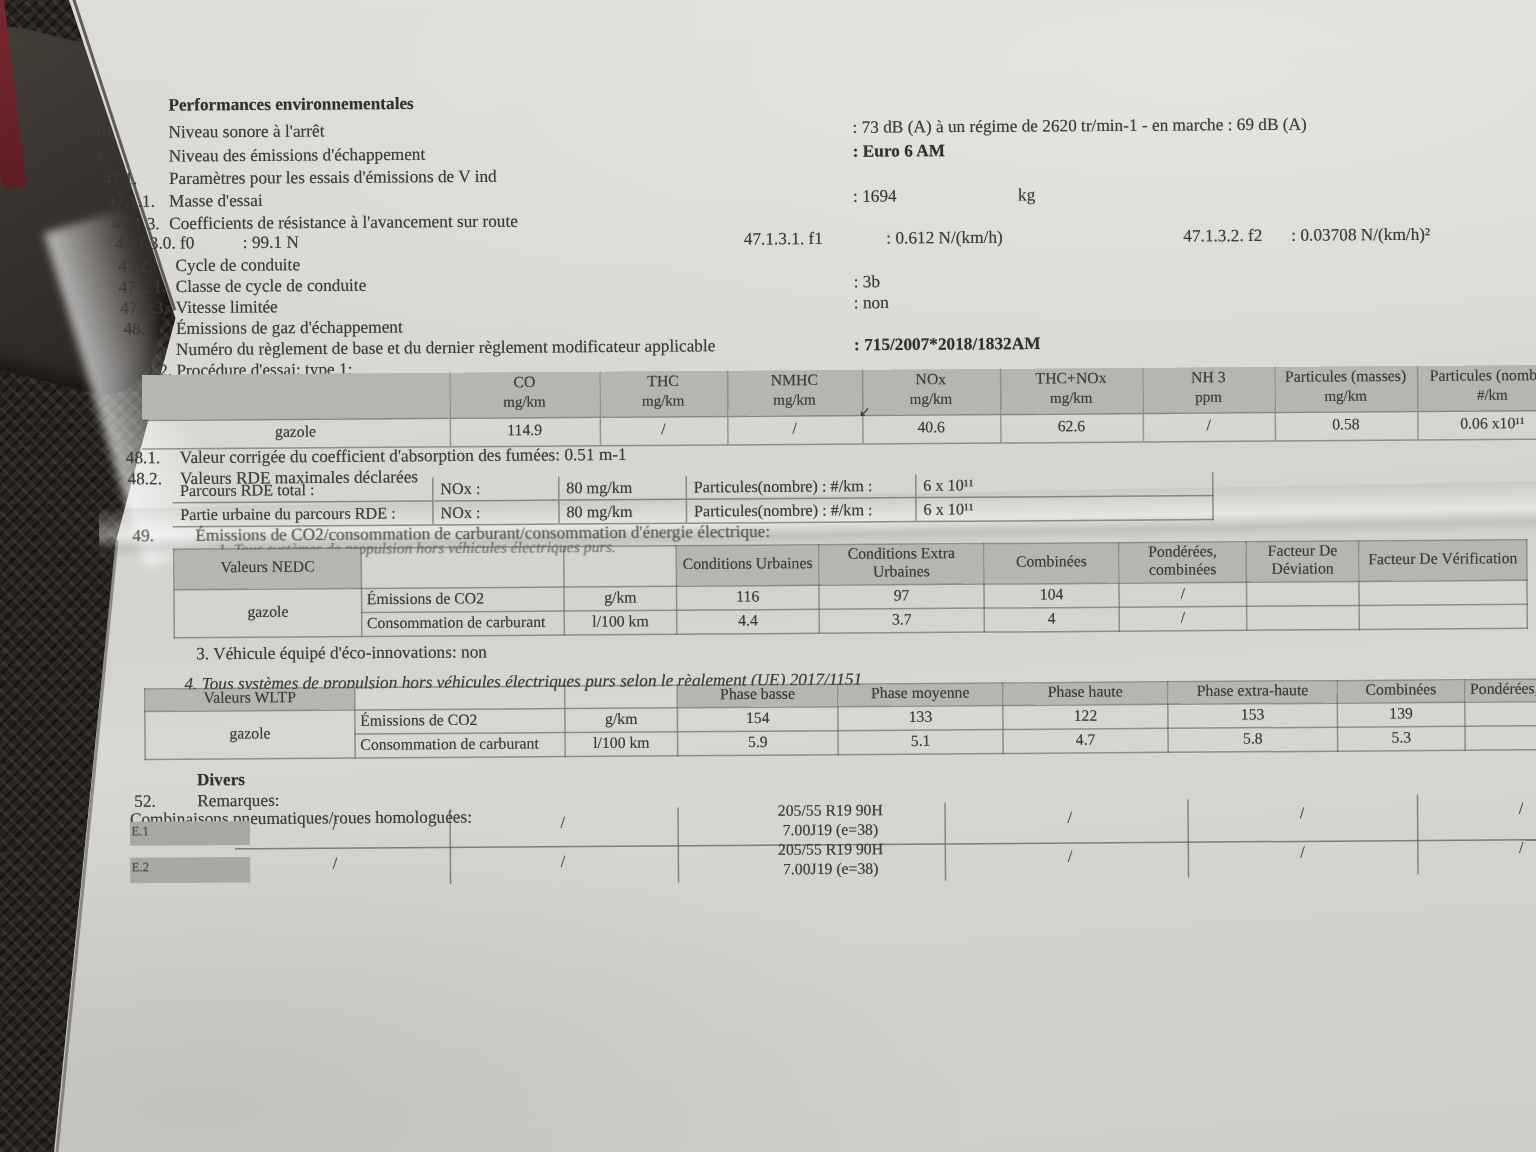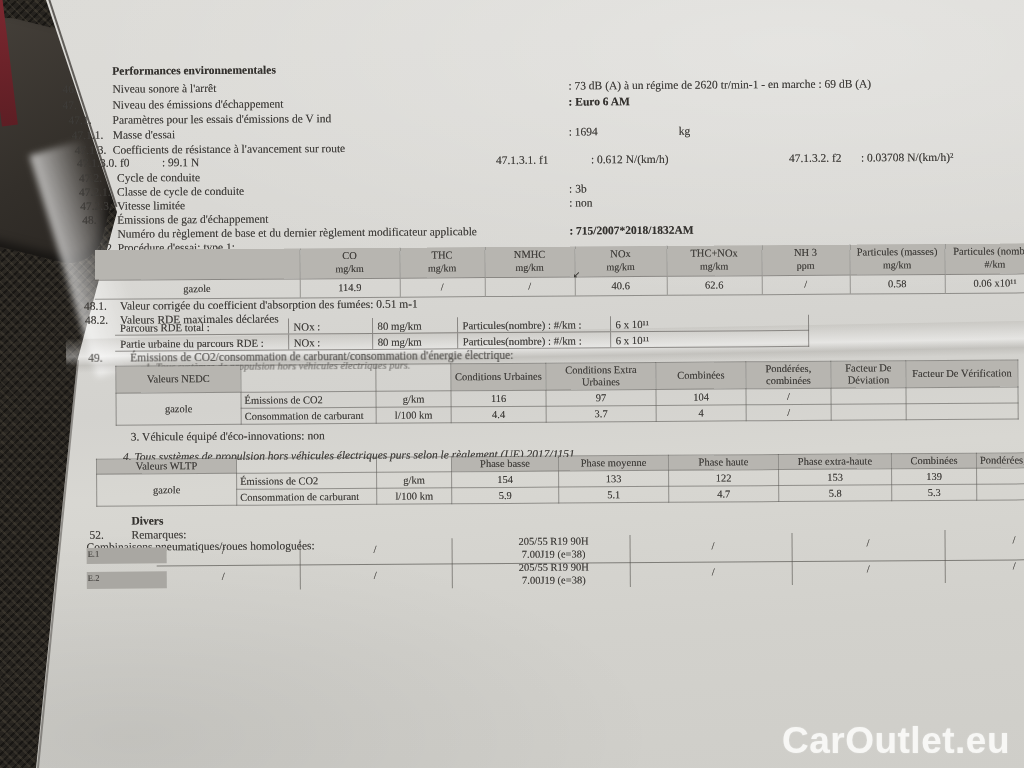--- a/index.html
+++ b/index.html
@@ -429,14 +429,13 @@
       <span class="tyre" style="left:552px;top:562px">205/55 R19 90H</span>
       <span class="tyre" style="left:552px;top:575px">7.00J19 (e=38)</span>
       <span class="slash" style="left:710px;top:567px">/</span>
       <span class="slash" style="left:865px;top:565px">/</span>
       <span class="slash" style="left:1011px;top:563px">/</span>
     </div>
 
   </div>
 
   <div class="vignette"></div>
-  <div class="watermark">CarOutlet.eu</div>
 </div>
 
 </body></html>

